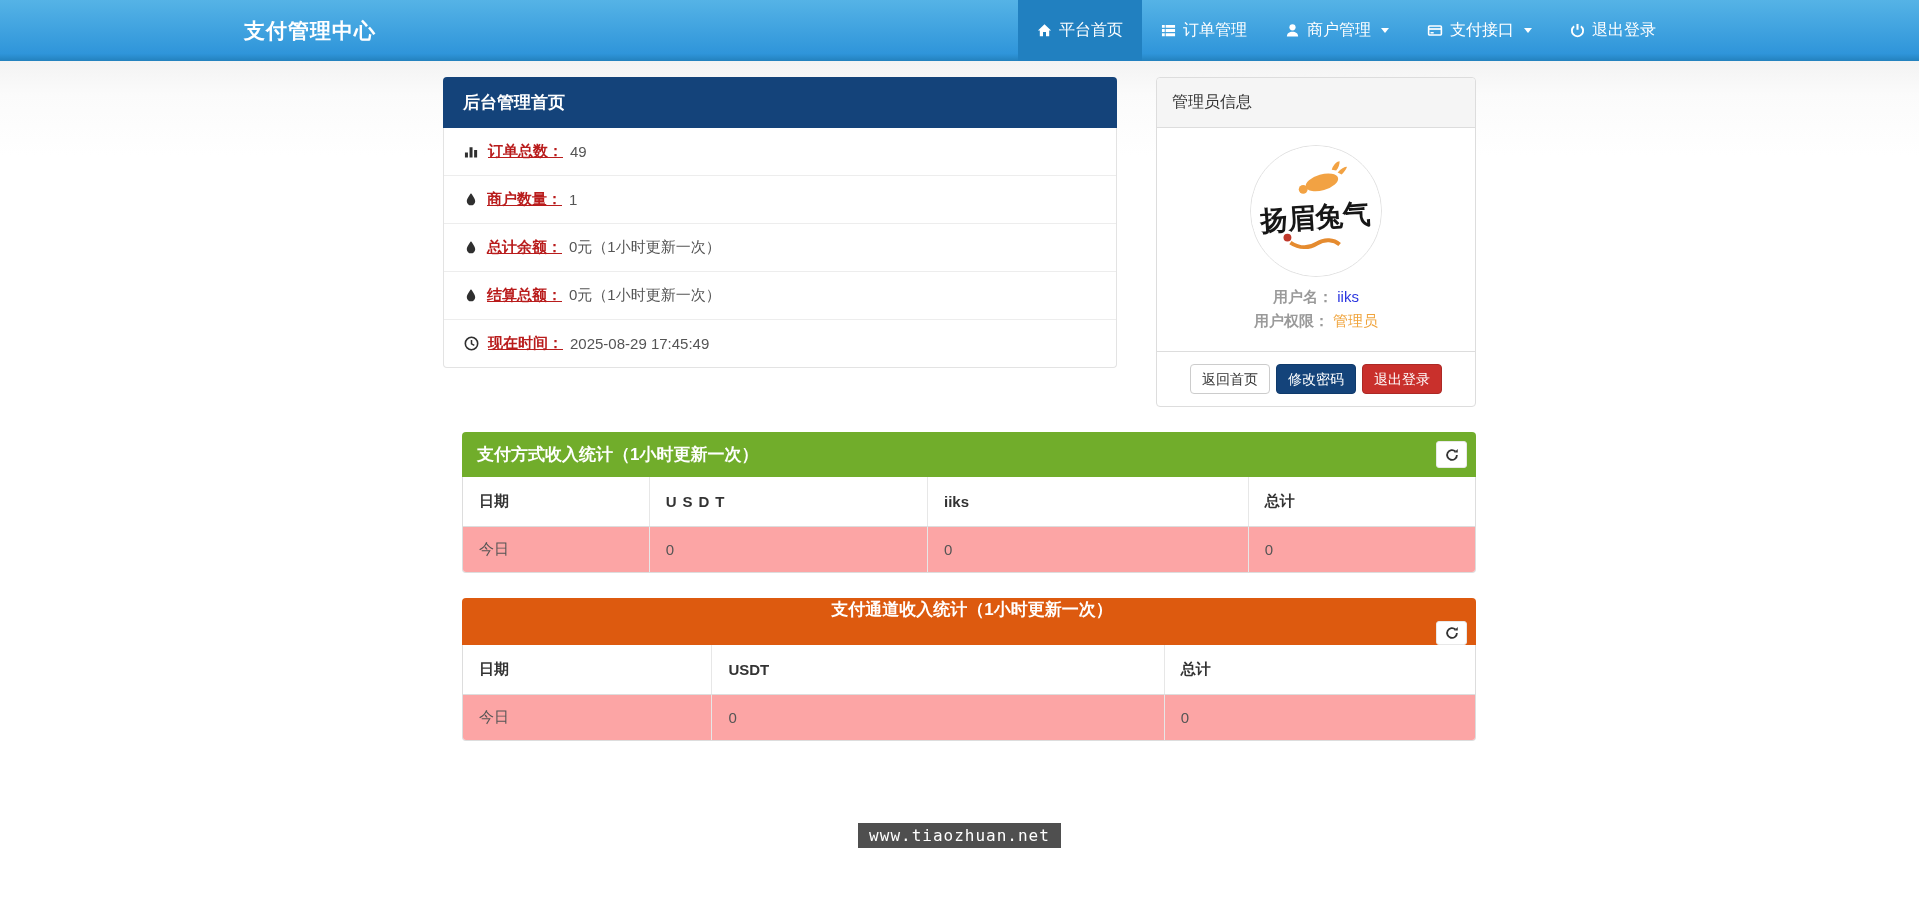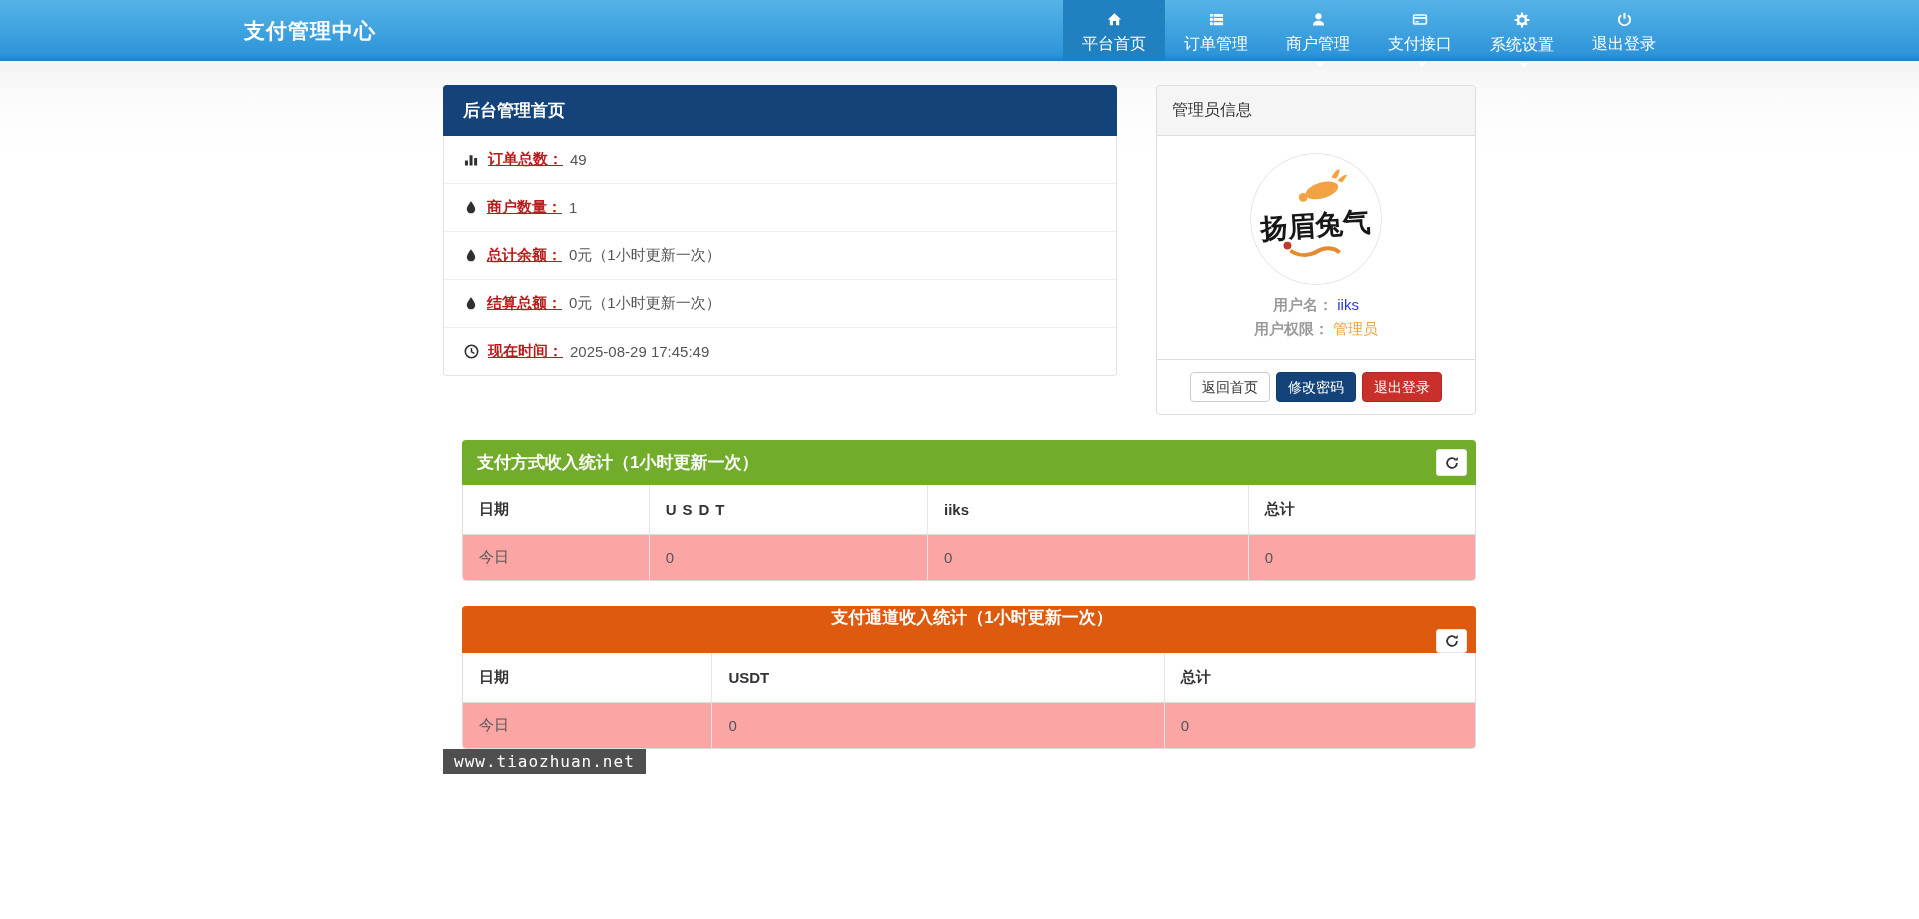--- a/index.html
+++ b/index.html
@@ -18,36 +18,36 @@
 
   
   .navbar{
     height:61px;
     background:linear-gradient(180deg,var(--navbar-top) 0%,var(--navbar-bottom) 88%,#2381bd 100%);
   }
   .navbar-inner{height:100%;margin:0 244px;display:flex;align-items:stretch;}
   .brand{color:#fff;font-size:21px;font-weight:bold;line-height:61px;letter-spacing:1px;}
   .nav{margin-left:auto;display:flex;align-items:stretch;}
   .nav-item{
-    display:flex;align-items:center;gap:7px;padding:12px 19px;
-    color:#fff;font-size:16px;cursor:pointer;white-space:nowrap;flex-direction:column;
+    display:flex;align-items:center;gap:7px;padding:0 19px;
+    color:#fff;font-size:16px;cursor:pointer;white-space:nowrap;
   }
   .nav-item.active{background:var(--navbar-active);}
   .nav-item .icon{color:#fff;}
   .caret{
     width:0;height:0;border-top:5px solid #fff;
     border-left:4.5px solid transparent;border-right:4.5px solid transparent;
     margin-left:3px;
   }
 
   
   .page{
     min-height:858px;
     background:linear-gradient(180deg,#f3f3f3 0,#fbfbfb 34px,#fff 95px);
-    padding-top:24px;
+    padding-top:16px;
   }
   .container{width:1033px;margin:0 auto;}
   .row1{display:flex;gap:39px;align-items:flex-start;}
 
   
   .panel-dash{width:674px;}
   .dash-header{
     background:var(--panel-navy);color:#fff;font-weight:bold;font-size:17px;
     padding:14px 20px;border-radius:4px 4px 0 0;
   }
@@ -108,21 +108,21 @@
   table{width:100%;border-collapse:collapse;font-size:15px;}
   th{
     text-align:left;font-weight:bold;color:#333;background:#fff;
     padding:15px 16px;border-bottom:1px solid #ddd;
   }
   td{padding:13px 16px;color:#555;background:#fca5a5;}
   th + th, td + td{border-left:1px solid #e7e7e7;}
   .green-table th:nth-child(2){letter-spacing:6px;}
 
   
-  .watermark-wrap{}
+  .watermark-wrap{text-align:center;margin-top:82px;}
   .watermark{
     display:inline-block;background:var(--watermark-bg);color:#fff;
     font-family:"DejaVu Sans Mono","Liberation Mono",monospace;
     font-size:16px;letter-spacing:1px;padding:3px 11px;
   }
 </style>
 </head>
 <body>
 
 <div class="navbar">
@@ -164,30 +164,20 @@
           <svg width="16" height="15" viewBox="0 0 16 16">
               <rect x="1.2" y="3.2" width="13.6" height="9.6" rx="1" fill="none" stroke="currentColor" stroke-width="1.7"></rect>
               <path d="M1.5 6.4h13" stroke="currentColor" stroke-width="1.8"></path>
               <path d="M3.2 10.4h3.4" stroke="currentColor" stroke-width="1.6"></path>
             </svg>
         </span>
         <span>支付接口</span>
         <span class="caret"></span>
       </div>
 
-      <div class="nav-item">
-        <span class="icon">
-          <svg width="16" height="16" viewBox="0 0 16 16" fill="currentColor">
-            <path d="M6.9.6h2.2v2.6H6.9zM6.9 12.8h2.2v2.6H6.9zM.6 6.9h2.6v2.2H.6zM12.8 6.9h2.6v2.2h-2.6zM2.3 3.7l1.5-1.5 1.9 1.9-1.5 1.5zM10.3 11.7l1.5-1.5 1.9 1.9-1.5 1.5zM2.3 12.1l1.9-1.9 1.5 1.5-1.9 1.9zM10.3 4.1l1.9-1.9 1.5 1.5-1.9 1.9z"></path>
-            <circle cx="8" cy="8" r="4" fill="none" stroke="currentColor" stroke-width="2.6"></circle>
-          </svg>
-        </span>
-        <span>系统设置</span>
-        <span class="caret"></span>
-      </div>
 
       <div class="nav-item">
         <span class="icon">
           <svg width="15" height="15" viewBox="0 0 16 16">
               <path d="M8 1v6.2" stroke="currentColor" stroke-width="2.2" fill="none"></path>
               <path d="M4.4 3.4a6 6 0 1 0 7.2 0" fill="none" stroke="currentColor" stroke-width="2"></path>
             </svg>
         </span>
         <span>退出登录</span>
       </div>

